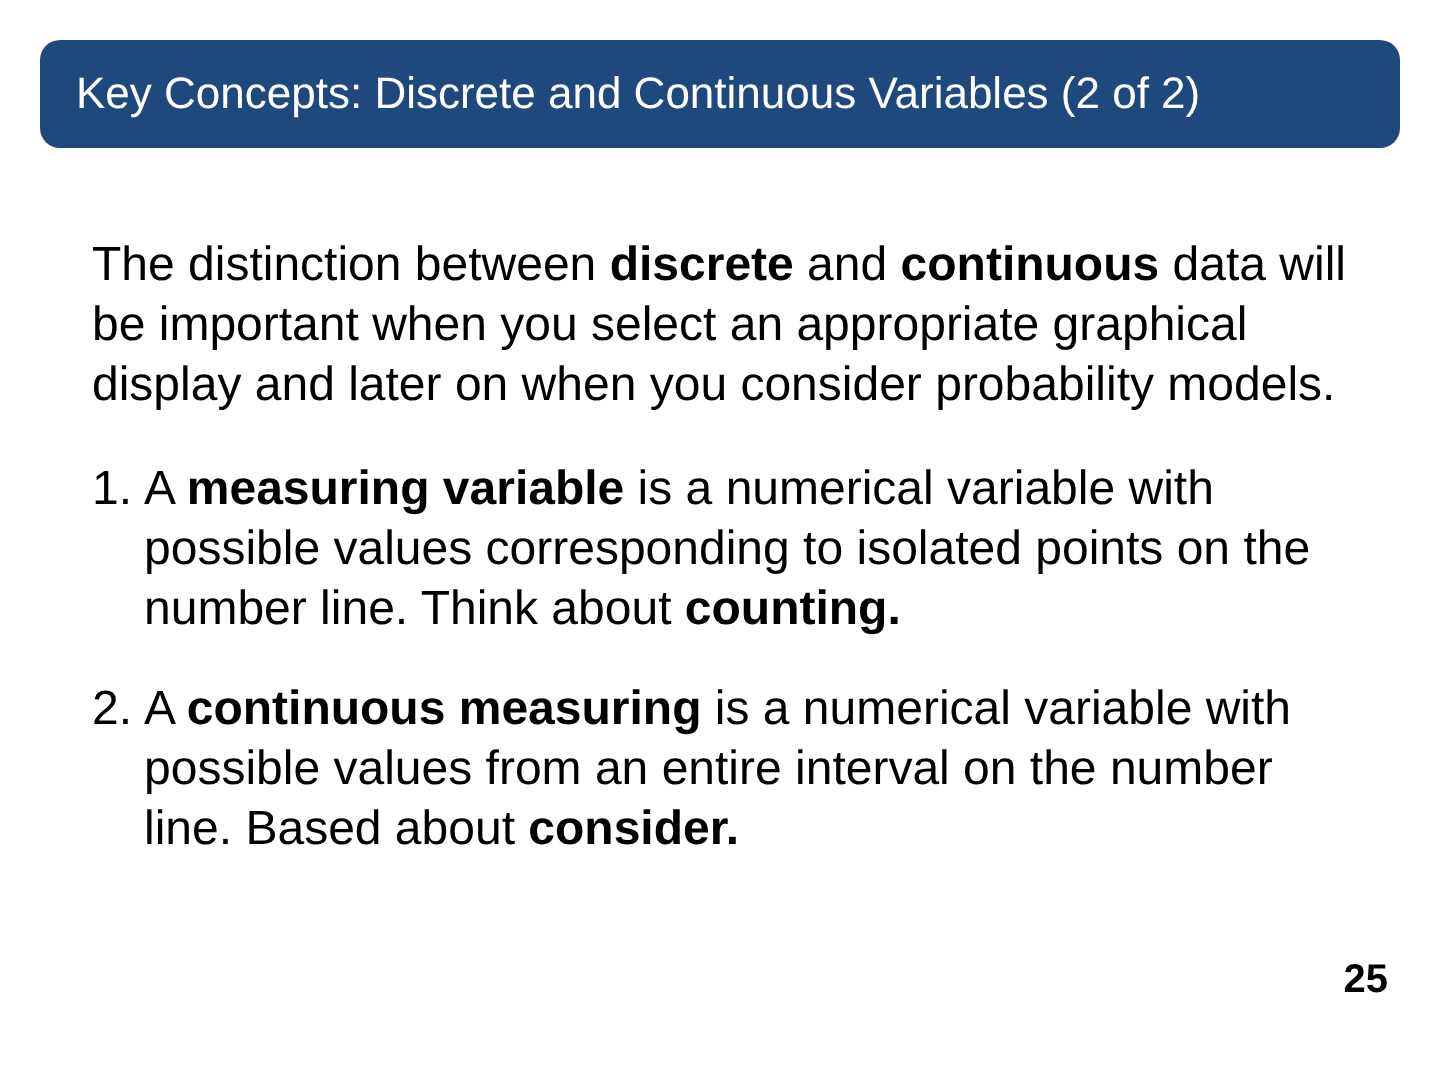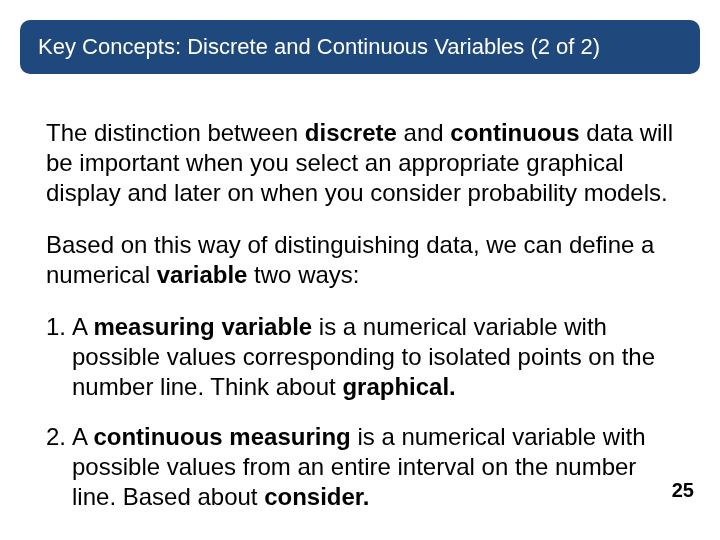--- a/index.html
+++ b/index.html
@@ -62,28 +62,25 @@
   <div class="title-bar">
     <span>Key Concepts: Discrete and Continuous Variables (2 of 2)</span>
   </div>
 
   <div class="body">
 
     <div class="para">
       <span>The distinction between </span><b>discrete</b><span> and </span><b>continuous</b><span> data will be important when you select an appropriate graphical display and later on when you consider probability models.</span>
     </div>
 
-    <div class="para">
-      <span>Based on this way of distinguishing data, we can define a numerical </span><b>variable</b><span> two ways:</span>
-    </div>
 
     <div class="numitem">
       <div class="num">1.</div>
       <div class="txt">
-        <span>A </span><b>measuring variable</b><span> is a numerical variable with possible values corresponding to isolated points on the number line. Think about </span><b>graphical.</b><span></span>
+        <span>A </span><b>measuring variable</b><span> is a numerical variable with possible values corresponding to isolated points on the number line. Think about </span><b>counting.</b><span></span>
       </div>
     </div>
 
     <div class="numitem">
       <div class="num">2.</div>
       <div class="txt">
         <span>A </span><b>continuous measuring</b><span> is a numerical variable with possible values from an entire interval on the number line. Based about </span><b>consider.</b><span></span>
       </div>
     </div>
 

